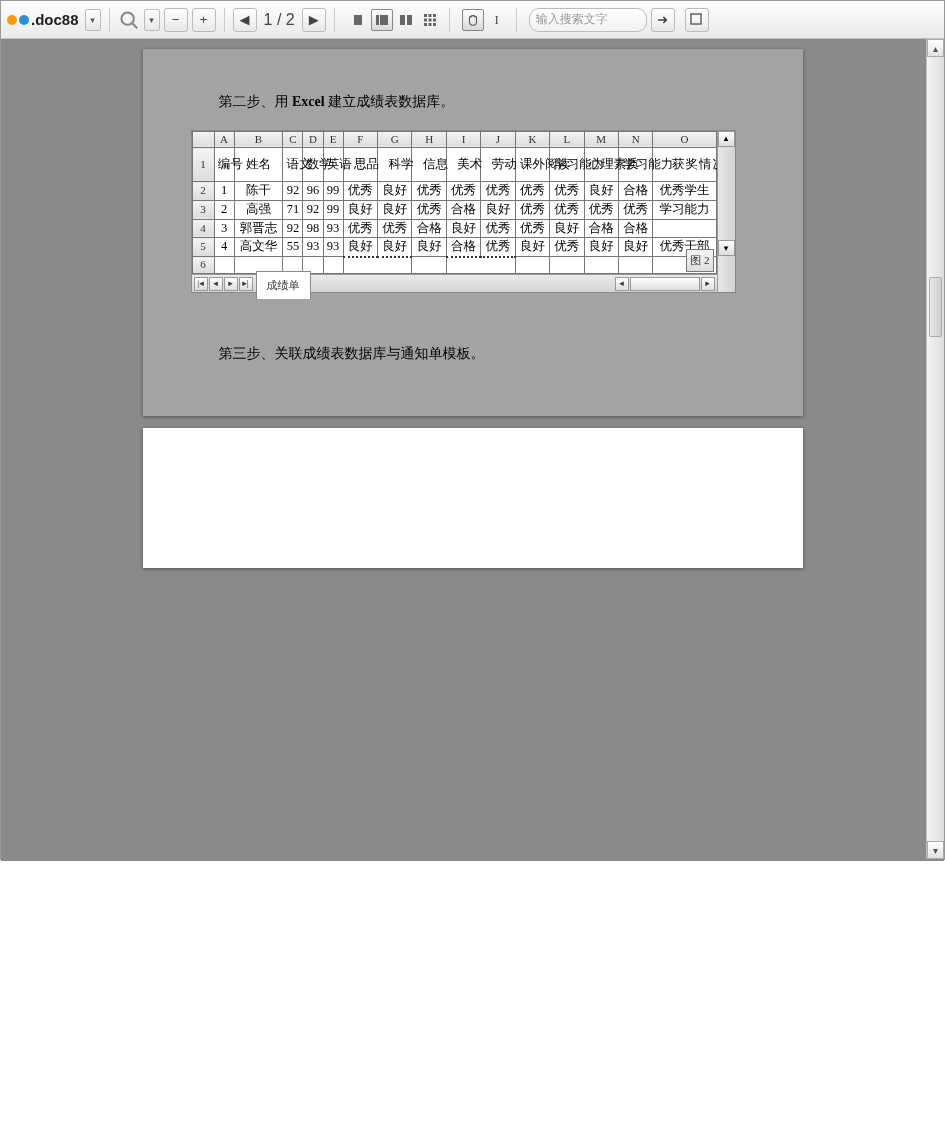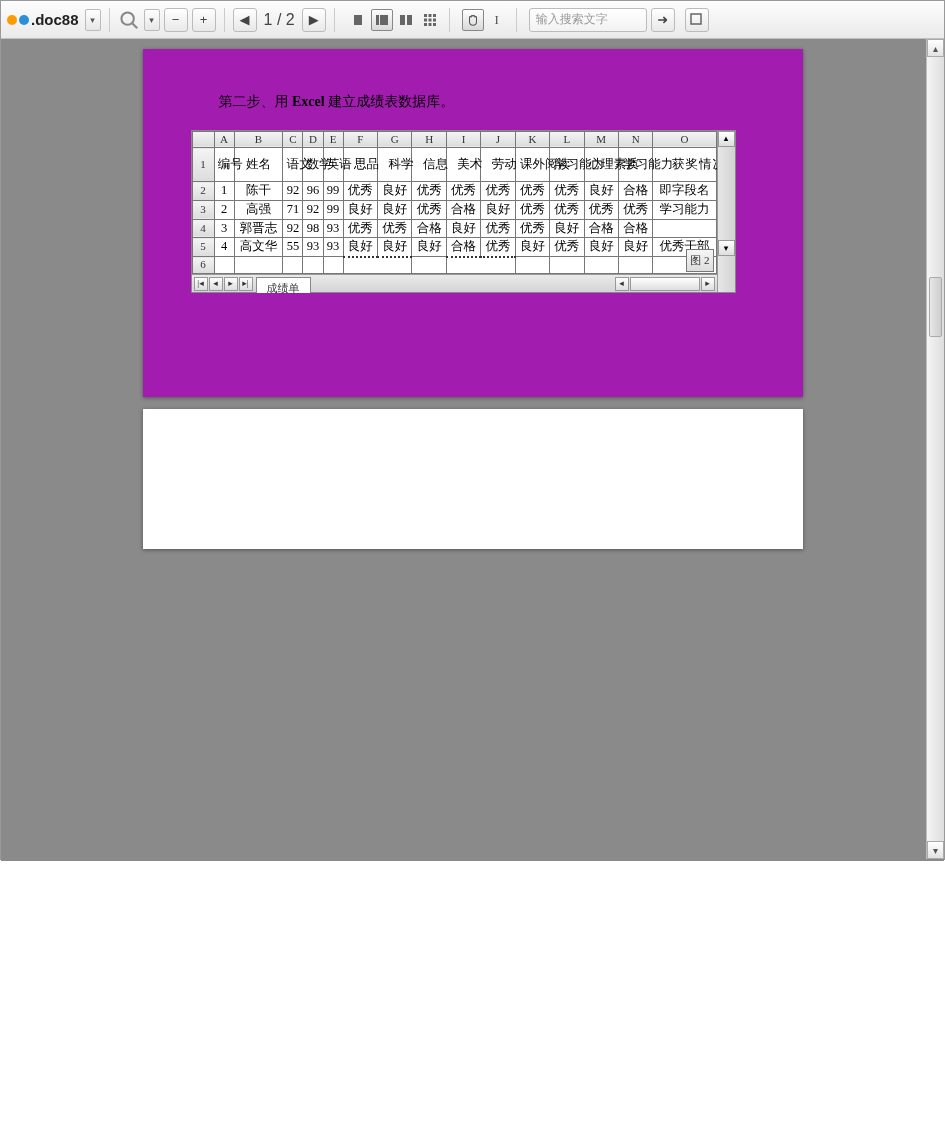--- a/index.html
+++ b/index.html
@@ -14,38 +14,38 @@
 .sep{width:1px;height:24px;background:#ccc;margin:0 4px}
 .tb-btn{width:24px;height:24px;border:1px solid #bbb;background:linear-gradient(#fff,#e8e8e8);border-radius:3px;display:flex;align-items:center;justify-content:center;cursor:pointer;font-size:13px;color:#444}
 .tb-btn svg{width:14px;height:14px}
 .search-icon{width:22px;height:22px;display:flex;align-items:center;justify-content:center;color:#777}
 .pager{display:flex;align-items:center;gap:3px}
 .page-ind{font-size:16px;color:#444;padding:0 4px}
 .view-group{display:flex;gap:2px;margin-left:4px}
 .vbtn{width:22px;height:22px;border:1px solid transparent;display:flex;align-items:center;justify-content:center;cursor:pointer;border-radius:2px}
 .vbtn.active{border:1px solid #888;background:linear-gradient(#fff,#d8d8d8)}
 .tool-group{display:flex;gap:2px;margin-left:4px}
-.srch-box{height:24px;width:118px;border:1px solid #bbb;background:linear-gradient(#fff,#f2f2f2);border-radius:3px;font-size:12px;color:#999;padding:0 6px;display:flex;align-items:center;margin-left:4px}
+.srch-box{height:24px;width:118px;border:1px solid #bbb;background:linear-gradient(#fff,#f2f2f2);border-radius:10px;font-size:12px;color:#999;padding:0 6px;display:flex;align-items:center;margin-left:4px}
 .viewer{position:relative;background:#8a8a8a;padding:10px 0 0 0;overflow:hidden}
-.page{background:#a21caf;width:660px;margin:0 auto 12px auto;box-shadow:0 1px 4px rgba(0,0,0,.4);padding:40px 48px 104px 48px;font-family:SimSun,serif;font-size:14px;color:#000;line-height:1.9}
+.page{background:#a3a3a3;width:660px;margin:0 auto 12px auto;box-shadow:0 1px 4px rgba(0,0,0,.4);padding:40px 48px 48px 48px;font-family:SimSun,serif;font-size:14px;color:#000;line-height:1.9}
 .para{text-indent:2em;margin:0}
 .para.first{text-indent:2em}
 .excel-fig{margin:14px 0 0 0;width:545px;border:1px solid #888;font-family:SimSun,serif;font-size:13px}
 .ex-grid{border-collapse:collapse;width:100%}
 .ex-grid th,.ex-grid td{border:1px solid #777;text-align:center;padding:1px 2px;background:#fff;font-weight:normal;font-size:12.5px;line-height:1.25;white-space:nowrap}
 .ex-grid .colhdr{background:linear-gradient(#f4f4f4,#dcdcdc);font-size:11px;color:#333;height:16px}
 .ex-grid .rowhdr{background:linear-gradient(#f4f4f4,#dcdcdc);font-size:11px;color:#333;width:22px}
 .ex-grid .fieldhdr{background:#fff;height:34px;line-height:1.1}
 .ex-grid .fieldhdr .two{display:inline-block;width:1em;word-break:break-all;line-height:1.05}
 .fieldhdr-wide{letter-spacing:1px}
 .ex-row6 td{height:16px}
 .ex-tabs{height:18px;background:linear-gradient(#eaeaea,#d4d4d4);border-top:1px solid #999;display:flex;align-items:center;font-size:11px;color:#333;position:relative}
 .tab-ctrl{display:flex;margin-left:2px}
 .tab-ctrl span{width:14px;height:14px;border:1px solid #999;background:linear-gradient(#fff,#ddd);display:flex;align-items:center;justify-content:center;font-size:9px;margin-right:1px;cursor:pointer}
-.sheet-tab{background:#fff;border:1px solid #888;border-bottom:none;padding:0 10px;height:16px;display:flex;align-items:flex-start;margin-left:2px;position:relative;top:1px}
+.sheet-tab{background:#fff;border:1px solid #888;border-bottom:none;padding:0 10px;height:28px;display:flex;align-items:center;margin-left:2px;position:relative;top:1px}
 .tab-scroll{margin-left:auto;display:flex;align-items:center;gap:1px;margin-right:2px}
 .tab-scroll .sbtn{width:14px;height:14px;border:1px solid #999;background:linear-gradient(#fff,#ddd);display:flex;align-items:center;justify-content:center;font-size:9px;cursor:pointer}
 .fig-label{position:absolute;right:3px;bottom:20px;border:1px solid #777;background:linear-gradient(#f6f6f6,#ddd);font-size:11px;padding:0 3px}
 .ex-status{height:18px;background:linear-gradient(#eaeaea,#d2d2d2);border-top:1px solid #999;display:flex;align-items:center;font-size:11.5px;color:#333;padding:0 8px;letter-spacing:2px}
 .ex-status .right{margin-left:auto;margin-right:140px;letter-spacing:2px}
 .vscroll-col{width:18px;background:linear-gradient(90deg,#e6e6e6,#d2d2d2);border-left:1px solid #999}
 .ex-wrap{display:flex;position:relative}
 .ex-main{flex:1}
 .vsbtn{height:16px;border:1px solid #999;background:linear-gradient(#fff,#ddd);display:flex;align-items:center;justify-content:center;font-size:9px;cursor:pointer}
 .vs-track{flex:1}
@@ -206,21 +206,21 @@
                     <td>99</td>
                     <td>优秀</td>
                     <td>良好</td>
                     <td>优秀</td>
                     <td>优秀</td>
                     <td>优秀</td>
                     <td>优秀</td>
                     <td>优秀</td>
                     <td>良好</td>
                     <td>合格</td>
-                    <td>即字段名</td>
+                    <td>优秀学生</td>
               </tr>
               <tr>
                 <th class="rowhdr">3</th>
                 <td>2</td>
                     <td>高强</td>
                     <td>71</td>
                     <td>92</td>
                     <td>99</td>
                     <td>良好</td>
                     <td>良好</td>
@@ -309,20 +309,21 @@
             <div class="vscroll-inner">
               <div class="vsbtn">▴</div>
               <div class="vs-track"></div>
               <div class="vsbtn">▾</div>
               <div style="height:36px"></div>
             </div>
           </div>
         </div>
       </div>
 
+      <p class="para step3">第三步、关联成绩表数据库与通知单模板。</p>
     </div>
 
     <div class="page2"></div>
   </div>
 
   <div class="outer-vscroll">
     <div class="ov-btn">▴</div>
     <div class="ov-track">
       <div class="ov-thumb"></div>
     </div>

